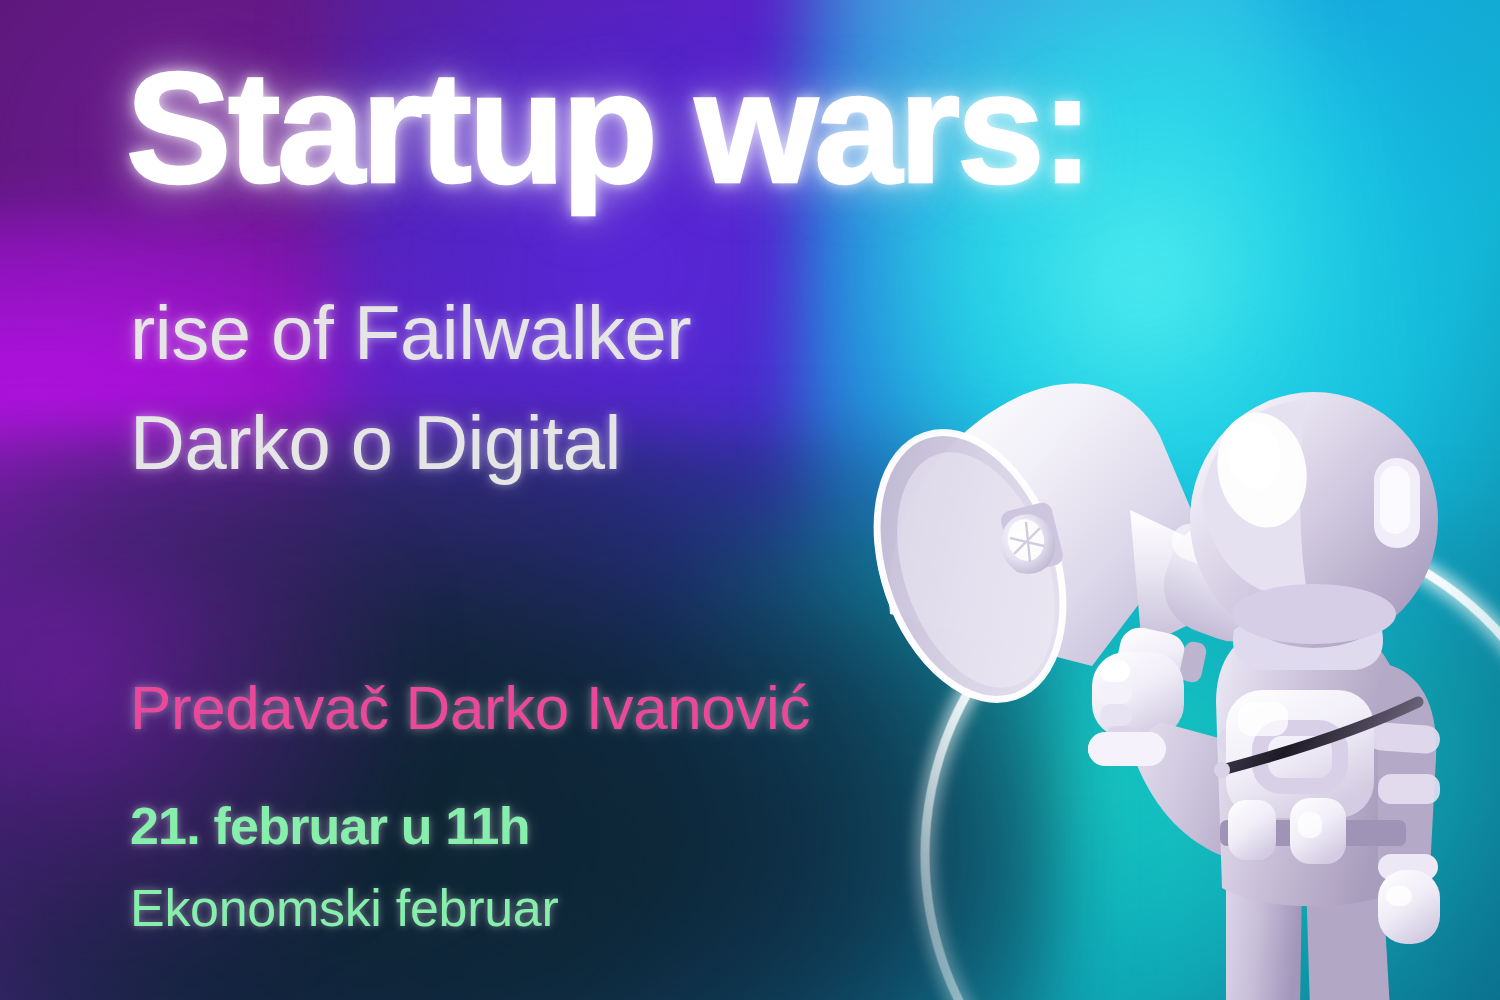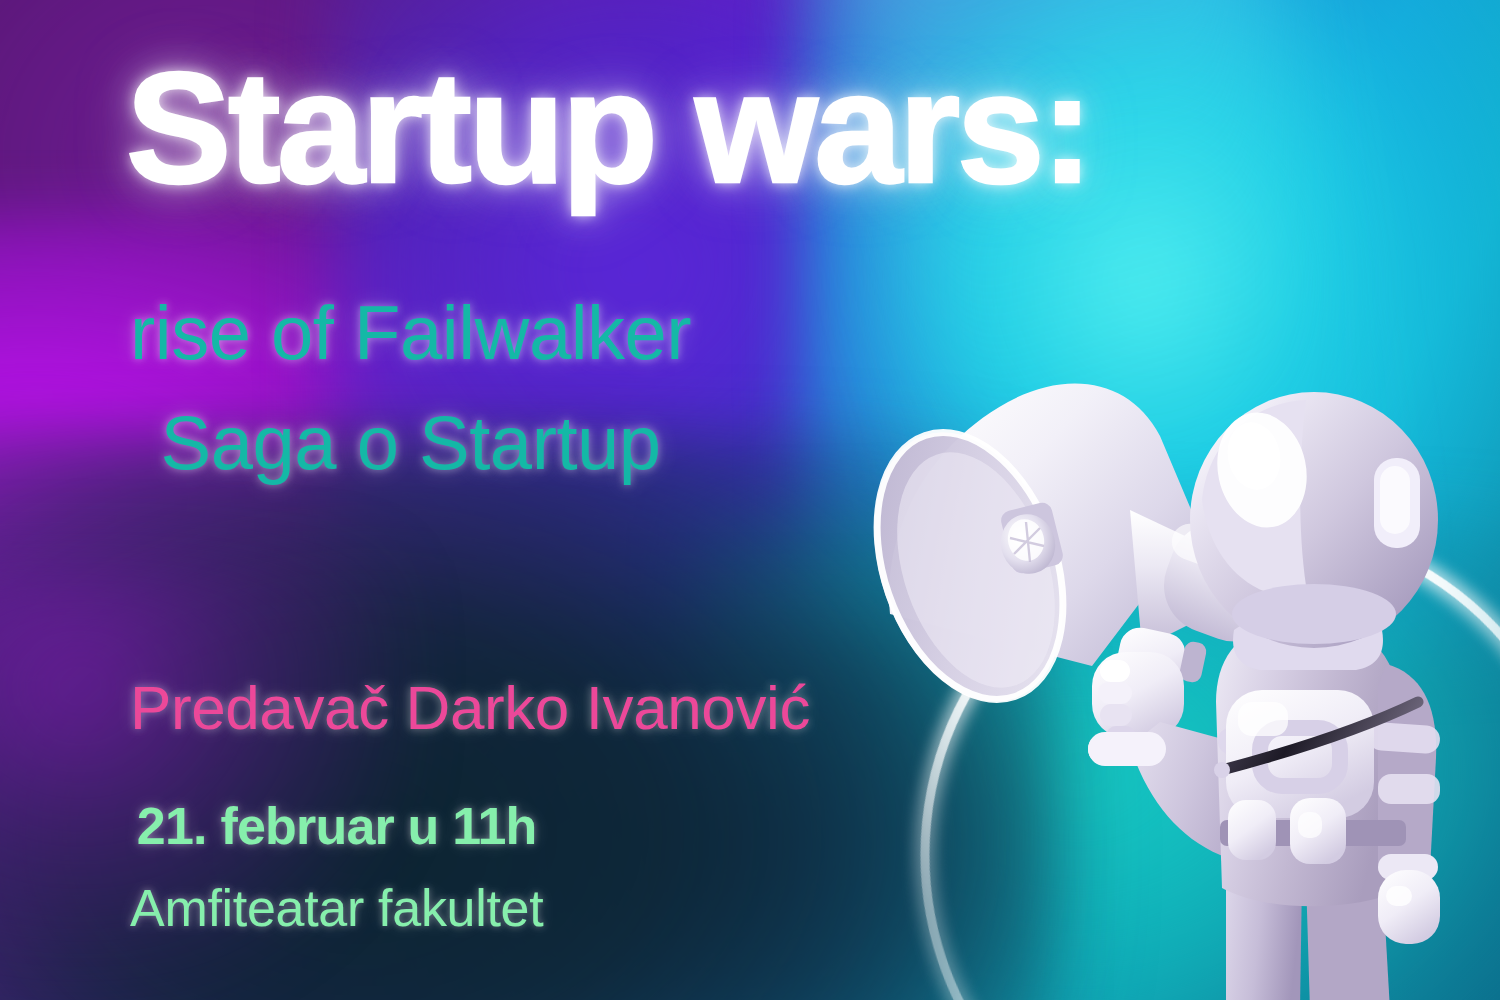--- a/index.html
+++ b/index.html
@@ -11,21 +11,20 @@
     background: #0e2733;
     font-family: "Liberation Sans", sans-serif;
   }
 
   .poster {
     position: relative;
     width: 1500px;
     height: 1000px;
     overflow: hidden;
     isolation: isolate;
-    text-align: center;
   }
 
   
   .bg-base {
     position: absolute; inset: 0;
     background: linear-gradient(120deg,
         #5b1a78 0%,
         #7a17b0 16%,
         #8f14c8 27%,
         #6d17bf 38%,
@@ -183,21 +182,21 @@
   }
 
   .subtitle {
     position: absolute;
     top: 278px;
     left: 4px;
     font-size: 76px;
     line-height: 1.45;
     font-weight: 400;
     letter-spacing: -0.5px;
-    color: #14b8a6;
+    color: #e5e5e5;
     text-shadow:
        0 0 8px rgba(255,255,255,0.45),
        0 0 22px rgba(255,255,255,0.25);
   }
   .subtitle .sline { display: block; white-space: nowrap; }
 
   .speaker {
     position: absolute;
     top: 672px;
     left: 4px;
@@ -448,25 +447,25 @@
       </g>
     </svg>
   </div>
 
   <div class="content">
 
     <div class="headline">Startup wars:</div>
 
     <div class="subtitle">
       <span class="sline">rise of Failwalker</span>
-      <span class="sline">Saga o Startup</span>
+      <span class="sline">Darko o Digital</span>
     </div>
 
     <div class="speaker">Predavač Darko Ivanović</div>
 
     <div class="details">
       <span class="dline bold">21. februar u 11h</span>
-      <span class="dline">Amfiteatar fakultet</span>
+      <span class="dline">Ekonomski februar</span>
     </div>
 
   </div>
 
 </div>
 
 </body></html>

